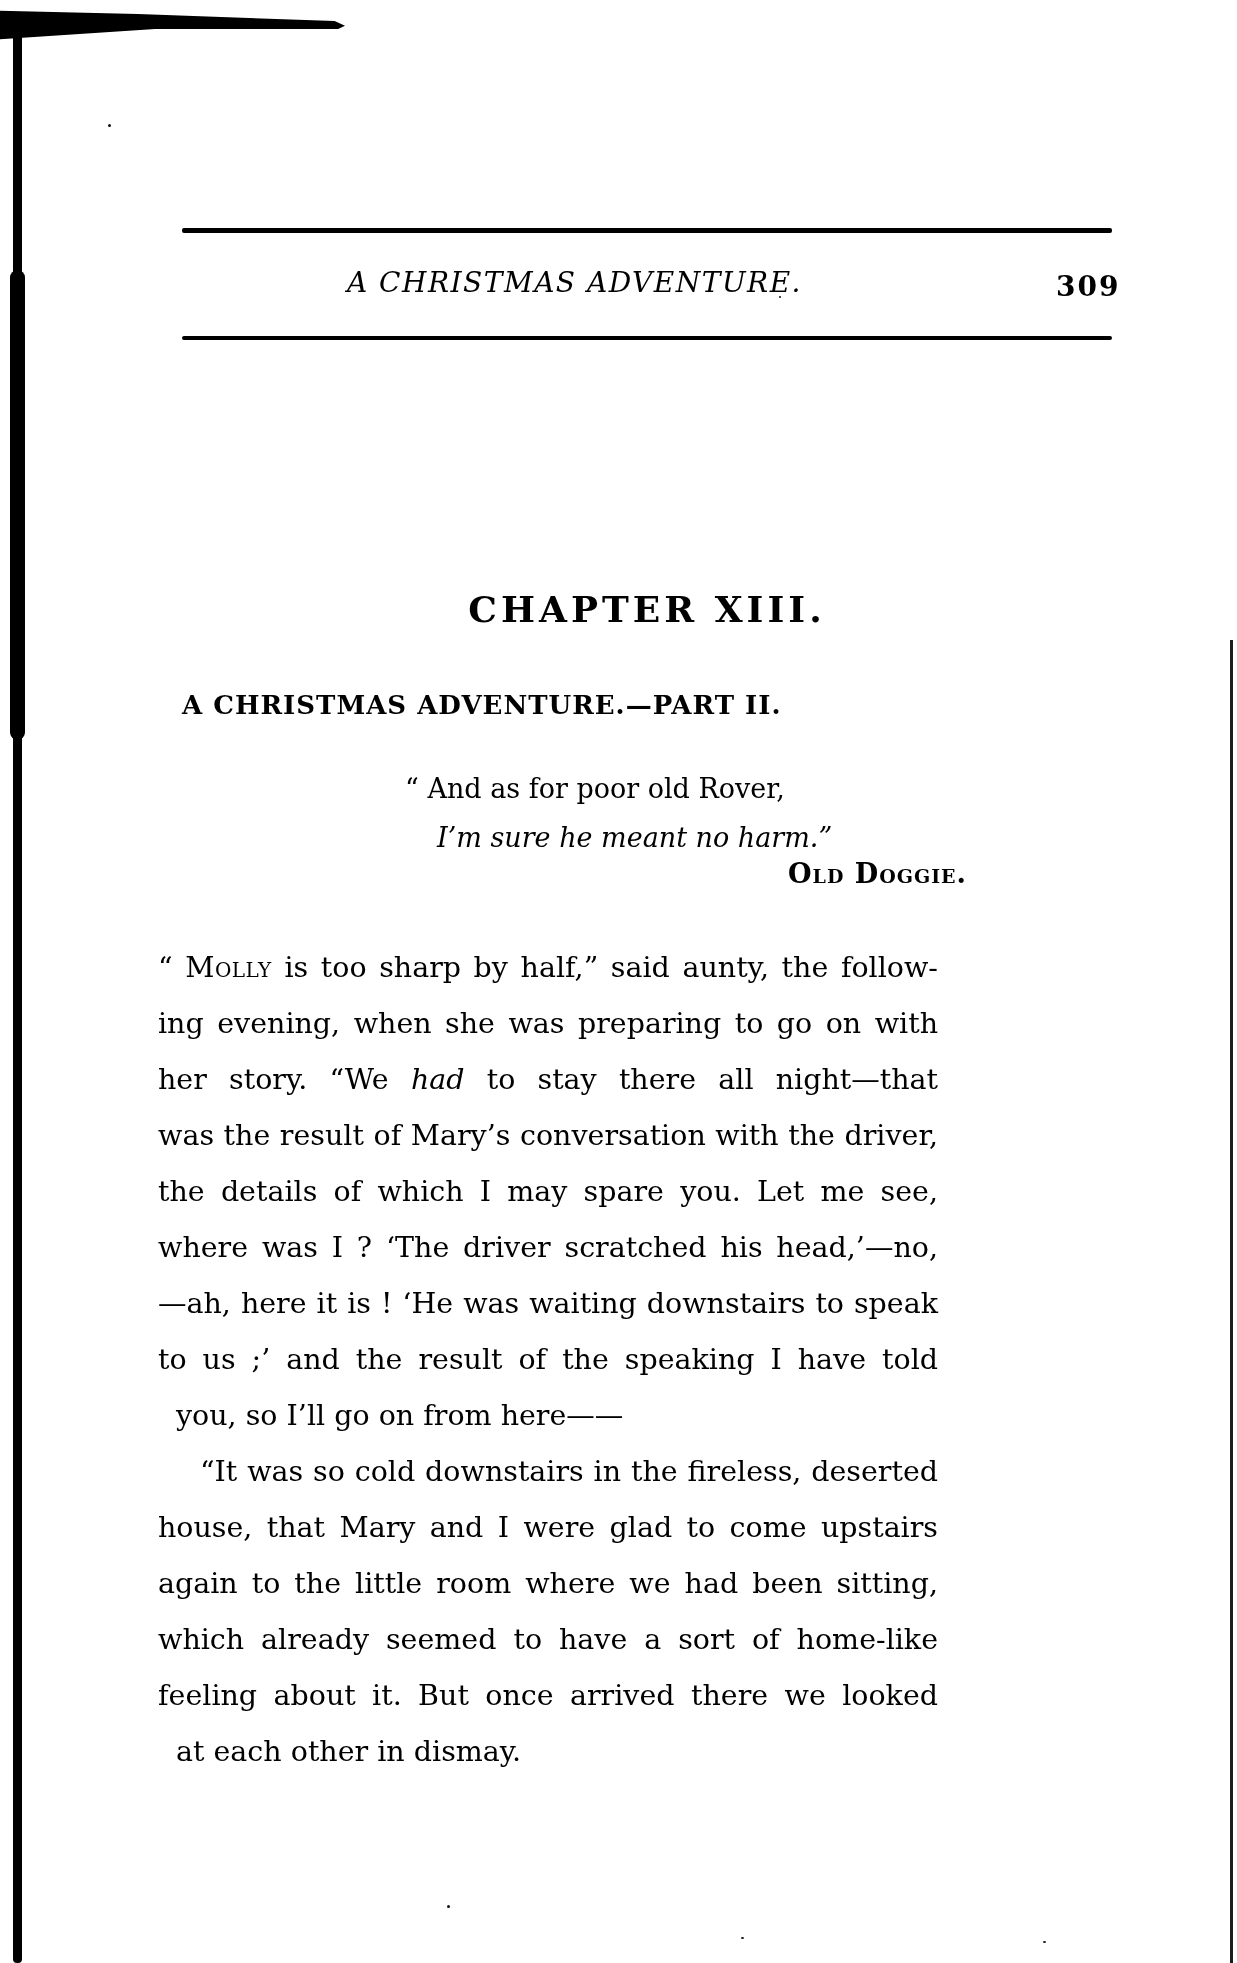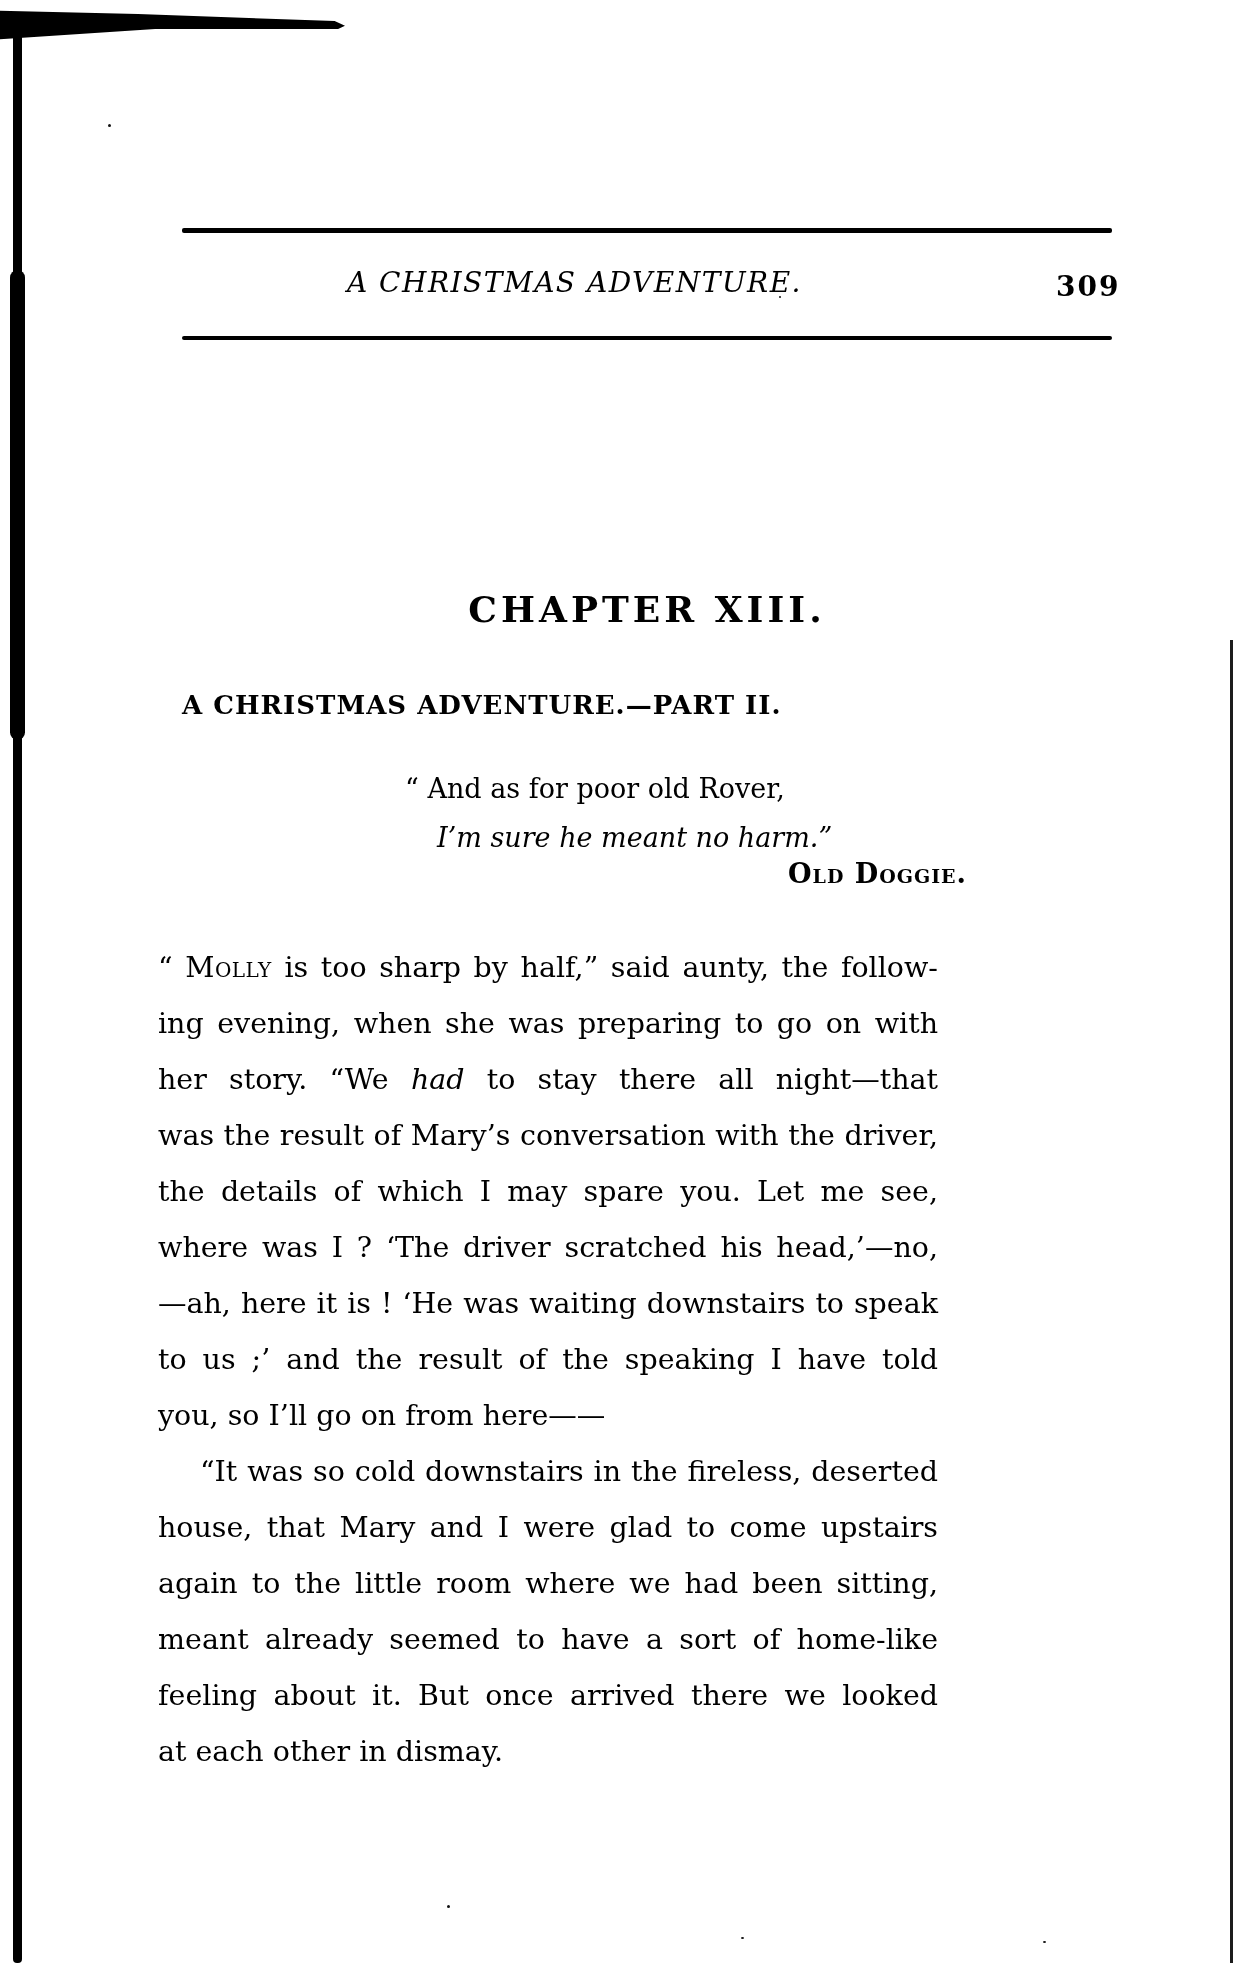--- a/index.html
+++ b/index.html
@@ -82,21 +82,21 @@
   
   .body-text {
     position:absolute; left:158px; top:940px; width:780px;
     font-size:28.5px; line-height:56px;
   }
   .body-line {
     text-align: justify;
     text-align-last: justify;
     height:56px; overflow:visible; white-space:normal;
   }
-  .body-line.last { text-align-last:left; }
+  .body-line.last { text-align-last:left;margin-left:18px; }
   .body-line.indent { text-indent:42px; }
   .sc { font-variant: small-caps; letter-spacing:0.5px; }
   i { font-style: italic; }
 </style>
 </head>
 <body>
 
 <div id="page">
 
   <div class="top-band"></div>
@@ -130,18 +130,18 @@
       <div class="body-line">her story. “We <i>had</i> to stay there all night—that</div>
       <div class="body-line">was the result of Mary’s conversation with the driver,</div>
       <div class="body-line">the details of which I may spare you. Let me see,</div>
       <div class="body-line">where was I ? ‘The driver scratched his head,’—no,</div>
       <div class="body-line">—ah, here it is ! ‘He was waiting downstairs to speak</div>
       <div class="body-line">to us ;’ and the result of the speaking I have told</div>
       <div class="body-line last">you, so I’ll go on from here——</div>
       <div class="body-line indent">“It was so cold downstairs in the fireless, deserted</div>
       <div class="body-line">house, that Mary and I were glad to come upstairs</div>
       <div class="body-line">again to the little room where we had been sitting,</div>
-      <div class="body-line">meant already seemed to have a sort of home-like</div>
+      <div class="body-line">which already seemed to have a sort of home-like</div>
       <div class="body-line">feeling about it. But once arrived there we looked</div>
       <div class="body-line last">at each other in dismay.</div>
     </div>
 
 </div>
 
 </body></html>

